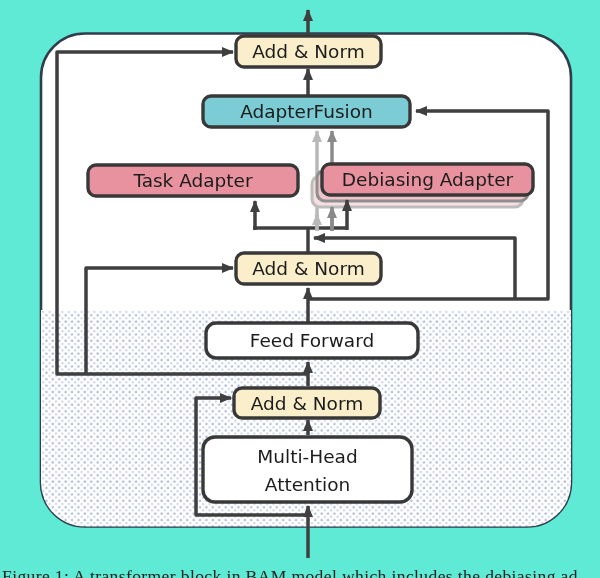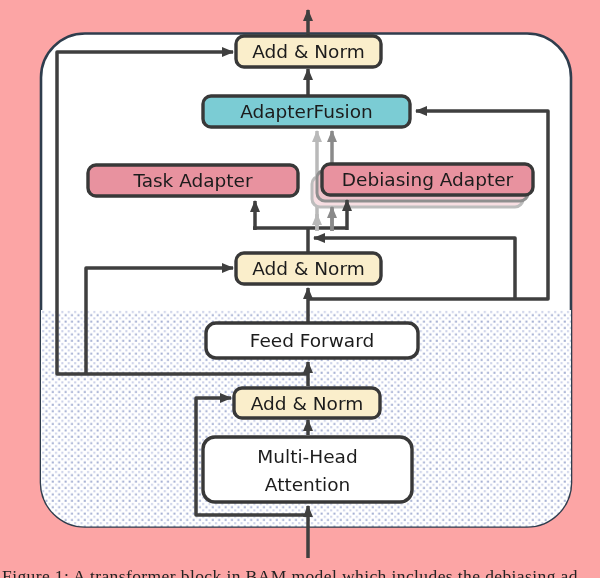--- a/index.html
+++ b/index.html
@@ -1,16 +1,16 @@
 <!DOCTYPE html>
 <html><head>
 <meta charset="utf-8">
 <style>
   html,body{margin:0;padding:0;background:#ffffff;}
-  .stage{position:relative;width:600px;height:578px;overflow:hidden;background:#fca5a5;
+  .stage{position:relative;width:600px;height:578px;overflow:hidden;background:#5eead4;
          font-family:"DejaVu Sans","Liberation Sans",sans-serif;}
   svg{position:absolute;left:0;top:0;}
   .flow{stroke:#3f3f3f;stroke-width:3.5;fill:none;stroke-linejoin:round;}
   .flow-gray{stroke:#8a8a8a;stroke-width:3.5;fill:none;}
   .flow-light{stroke:#b9b9b9;stroke-width:3.5;fill:none;}
   .box{stroke:#383838;stroke-width:3.4;}
   .ghost1{stroke:#8f8f8f;stroke-width:3;}
   .ghost2{stroke:#bdbdbd;stroke-width:3;}
   .lbl{font-size:18.5px;fill:#1c1c1c;text-anchor:middle;}
   .frame{stroke:#2f3d4d;stroke-width:2.6;fill:#ffffff;}

